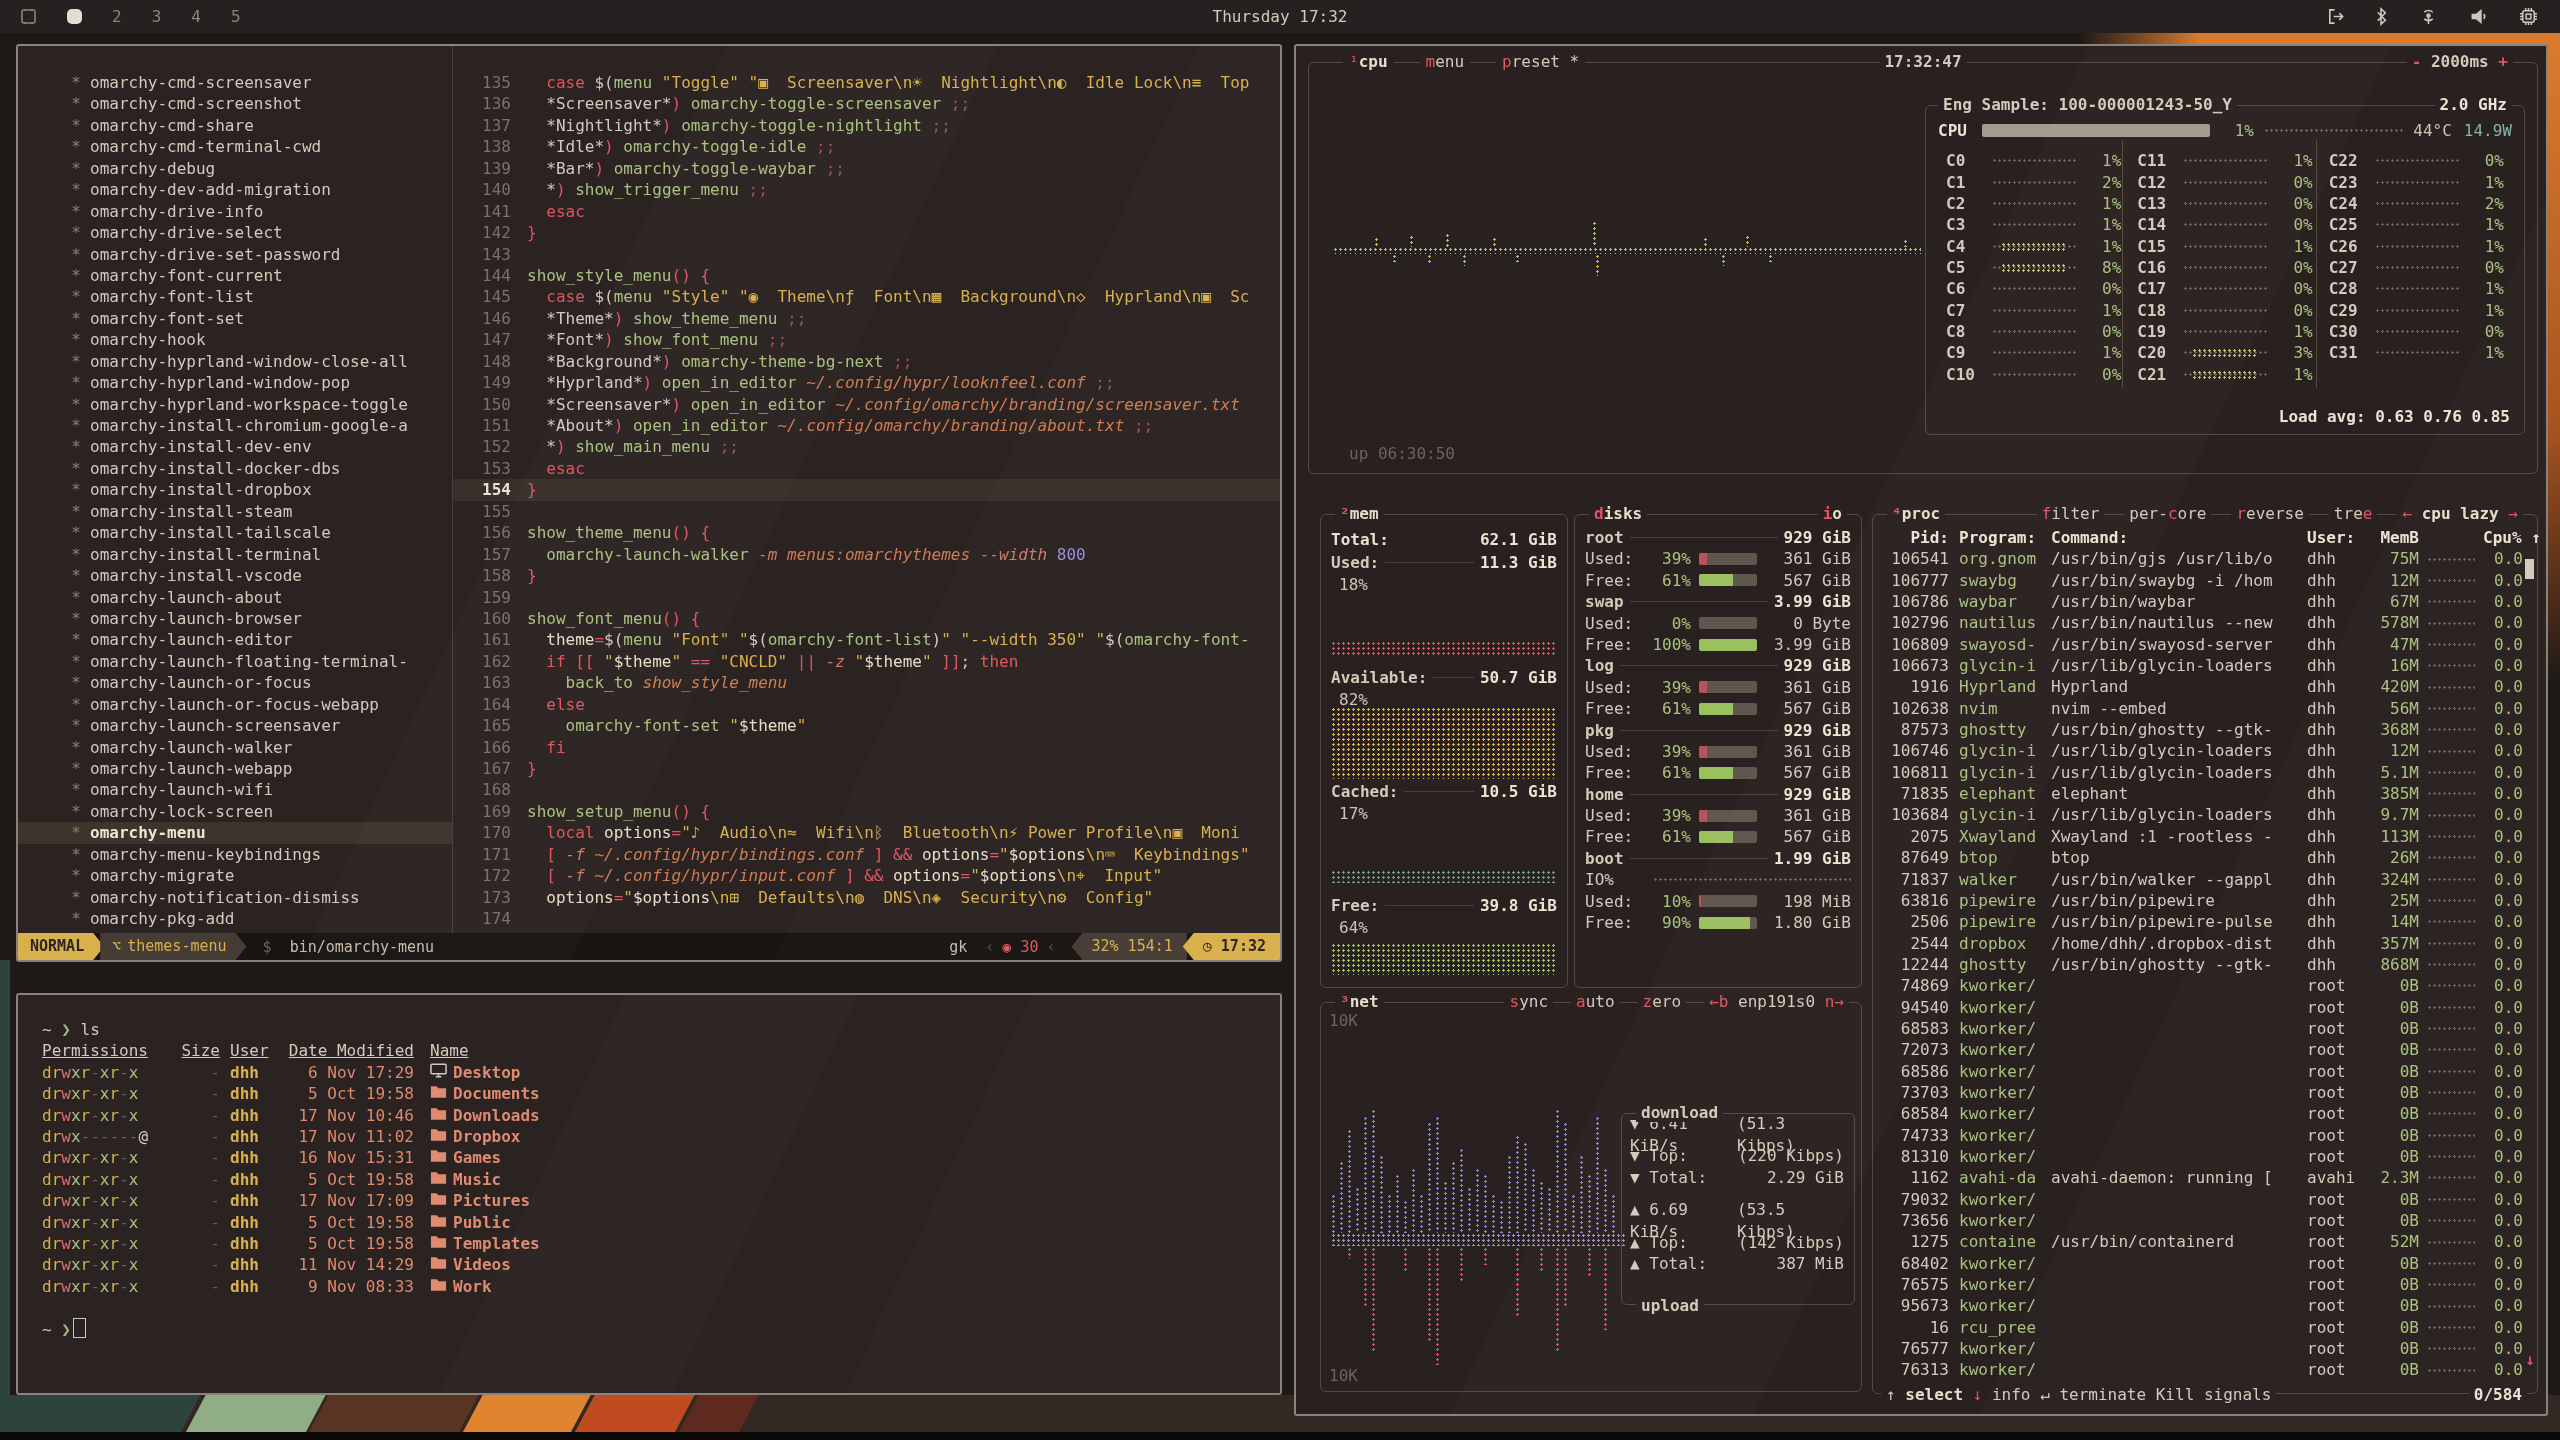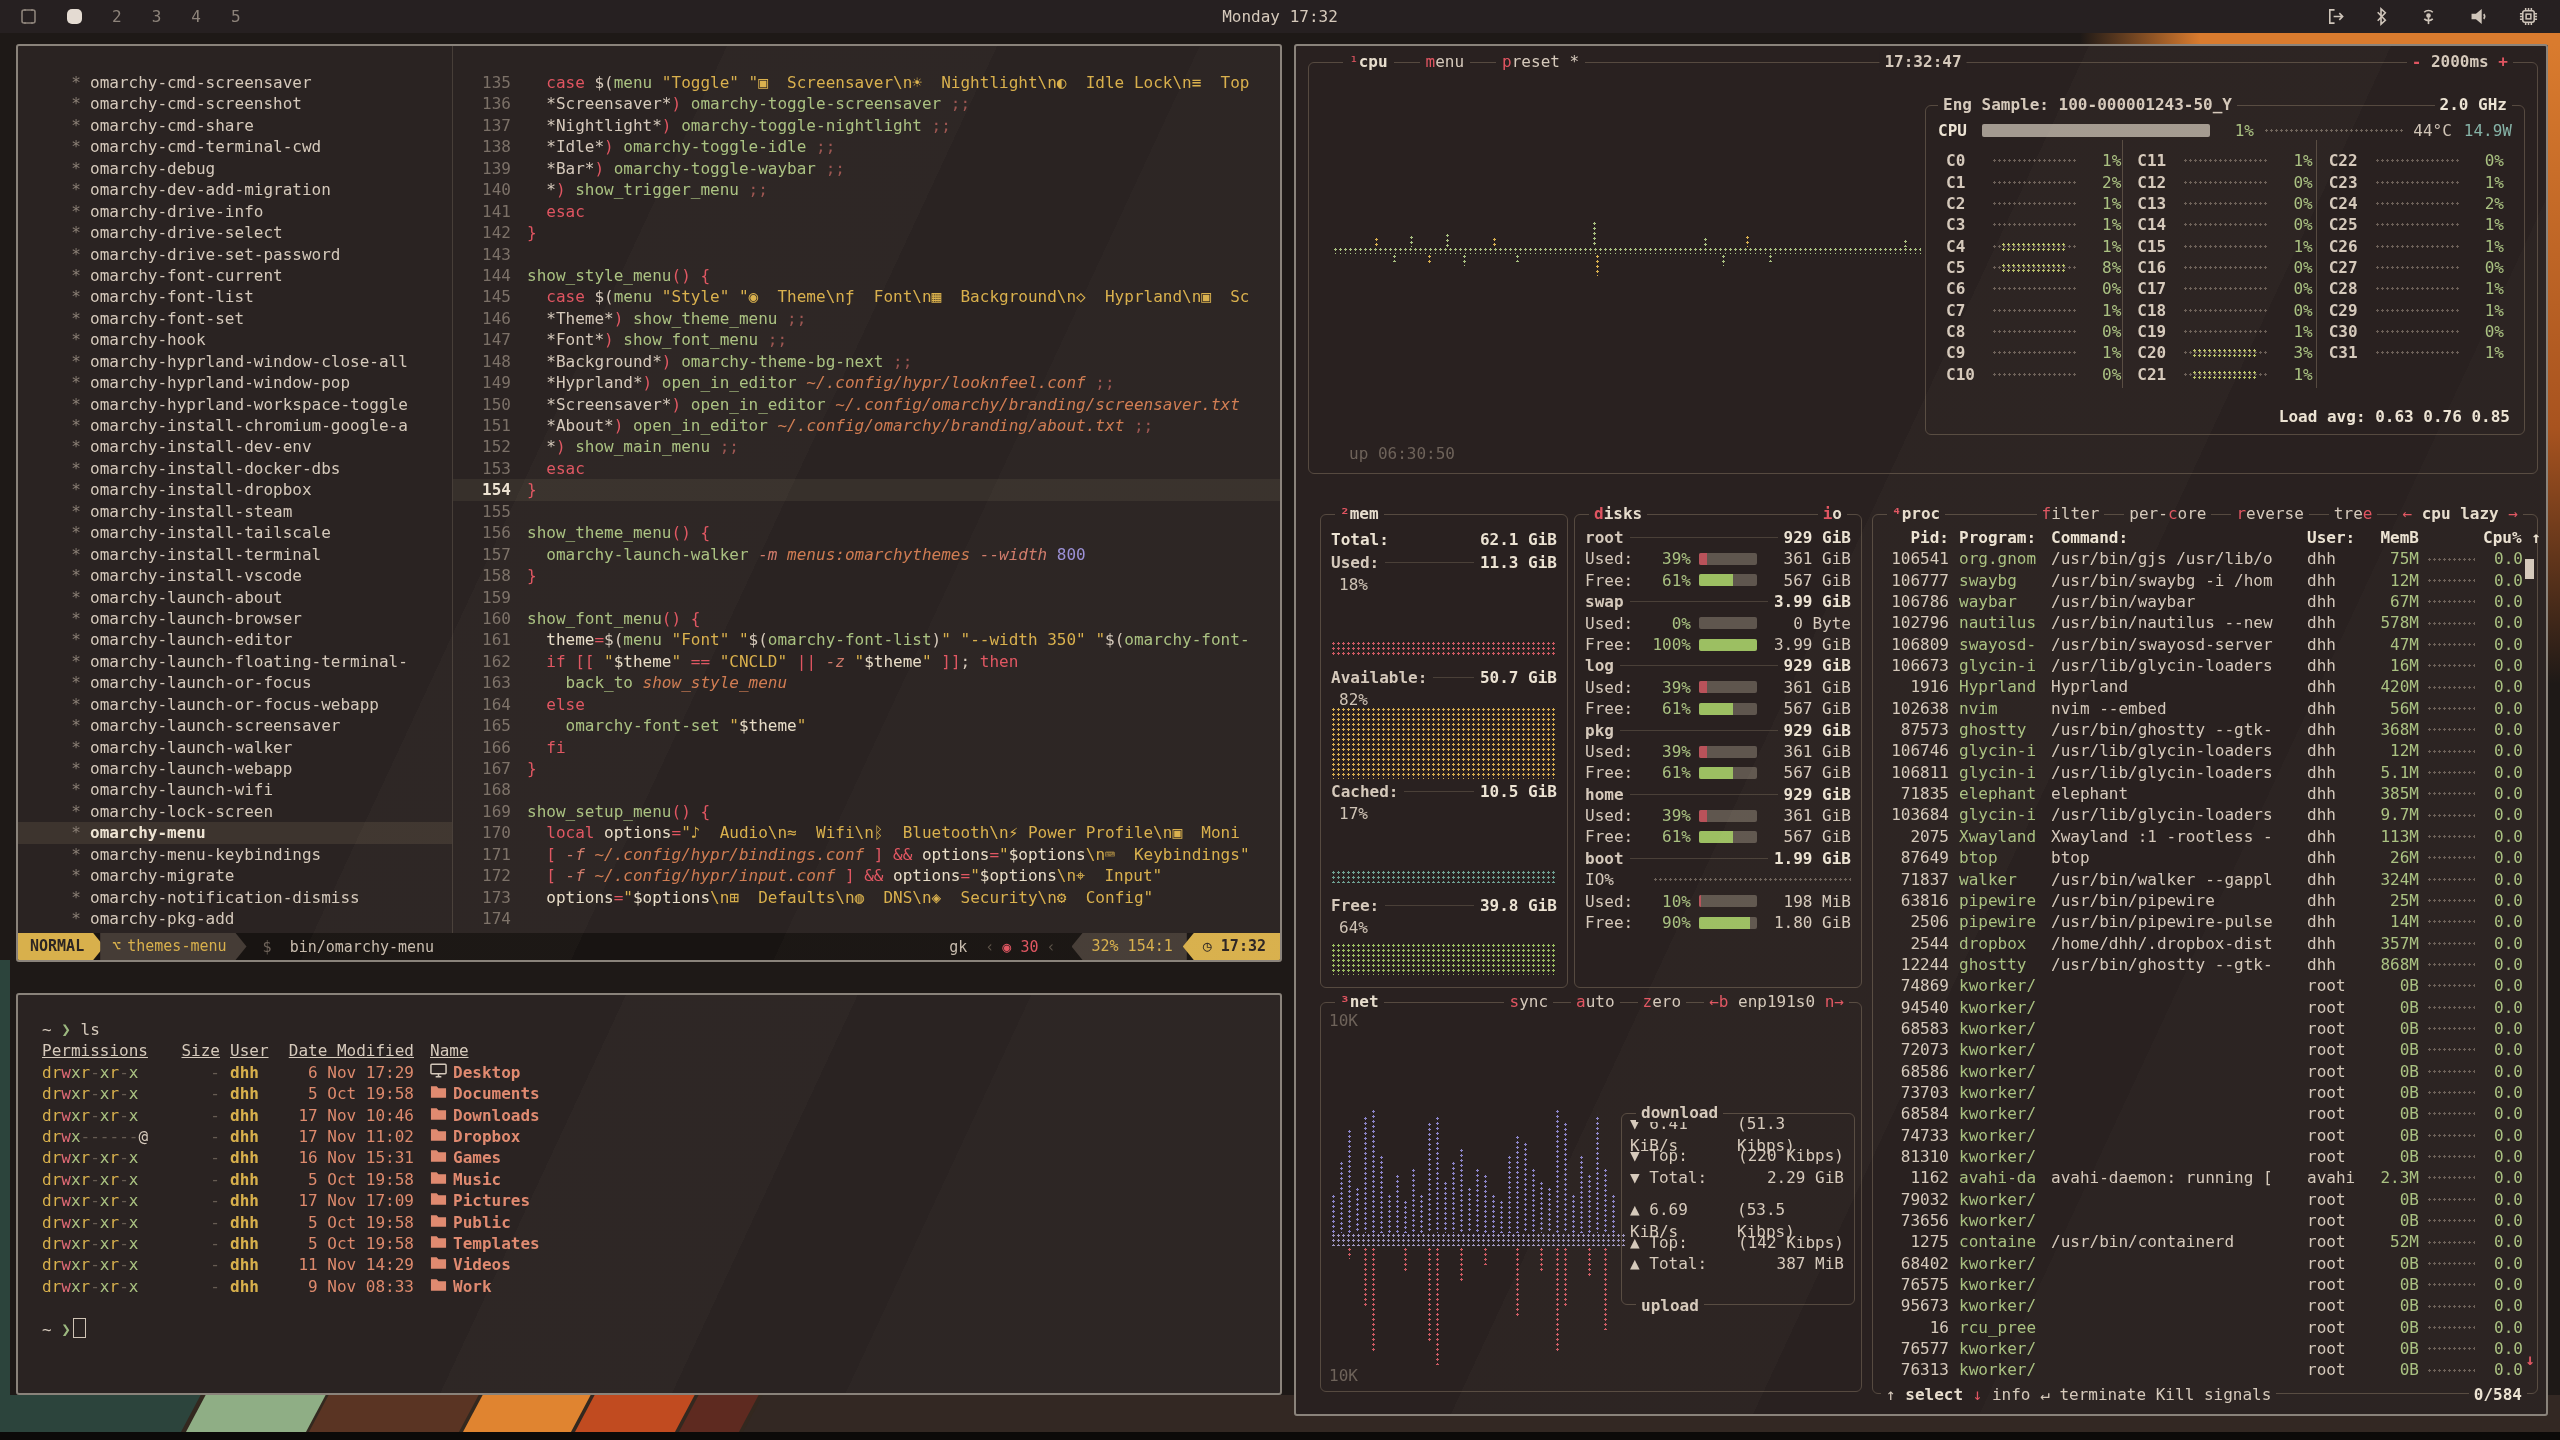--- a/index.html
+++ b/index.html
@@ -139,21 +139,21 @@
     <svg width="17" height="17" viewBox="0 0 17 17" fill="none" stroke="#8d837a" stroke-width="1.6">
         <rect x="2" y="2" width="13" height="13" rx="2"></rect>
         <path d="M5 1v2M12 1v2M5 14v2M12 14v2"></path>
       </svg>
     <div class="tb-ws-active"></div>
     <span>2</span>
     <span>3</span>
     <span>4</span>
     <span>5</span>
   </div>
-  <div class="tb-center">Monday 17:32</div>
+  <div class="tb-center">Thursday 17:32</div>
   <div class="tb-right">
     <svg width="19" height="19" viewBox="0 0 20 20" fill="none" stroke="#cfc5ba" stroke-width="1.7">
         <path d="M9 3H4v14h5"></path>
         <path d="M8 10h9M14 6.5 17.5 10 14 13.5"></path>
       </svg>
     <svg width="13" height="19" viewBox="0 0 12 20" fill="none" stroke="#cfc5ba" stroke-width="1.7">
         <path d="M2 5.5 10 14l-4.5 4V2L10 6 2 14.5"></path>
       </svg>
     <svg width="21" height="19" viewBox="0 0 22 20" fill="none" stroke="#cfc5ba" stroke-width="1.7">
         <circle cx="11" cy="9" r="1.6" fill="#cfc5ba"></circle>

